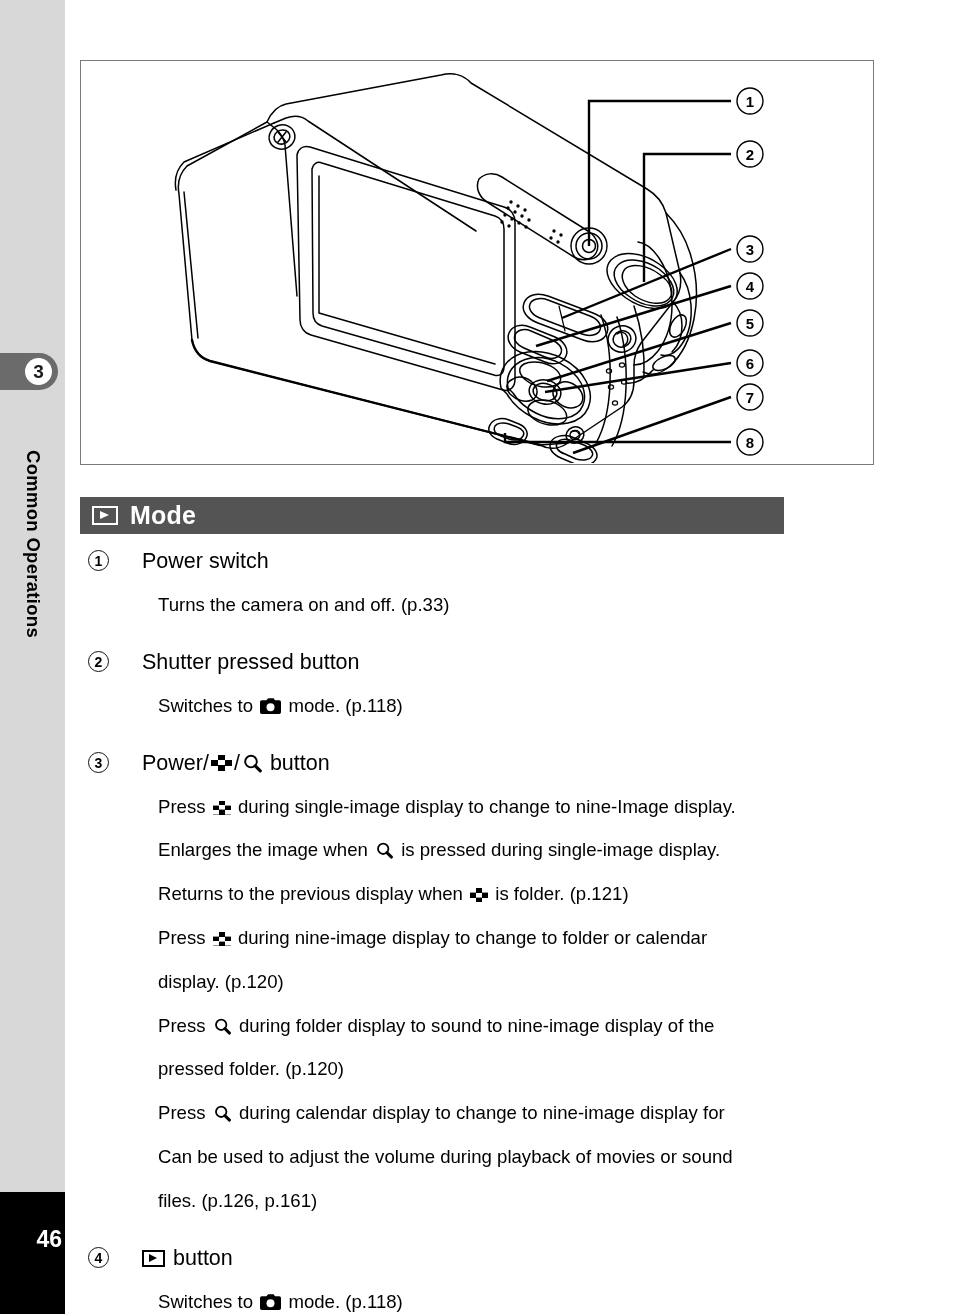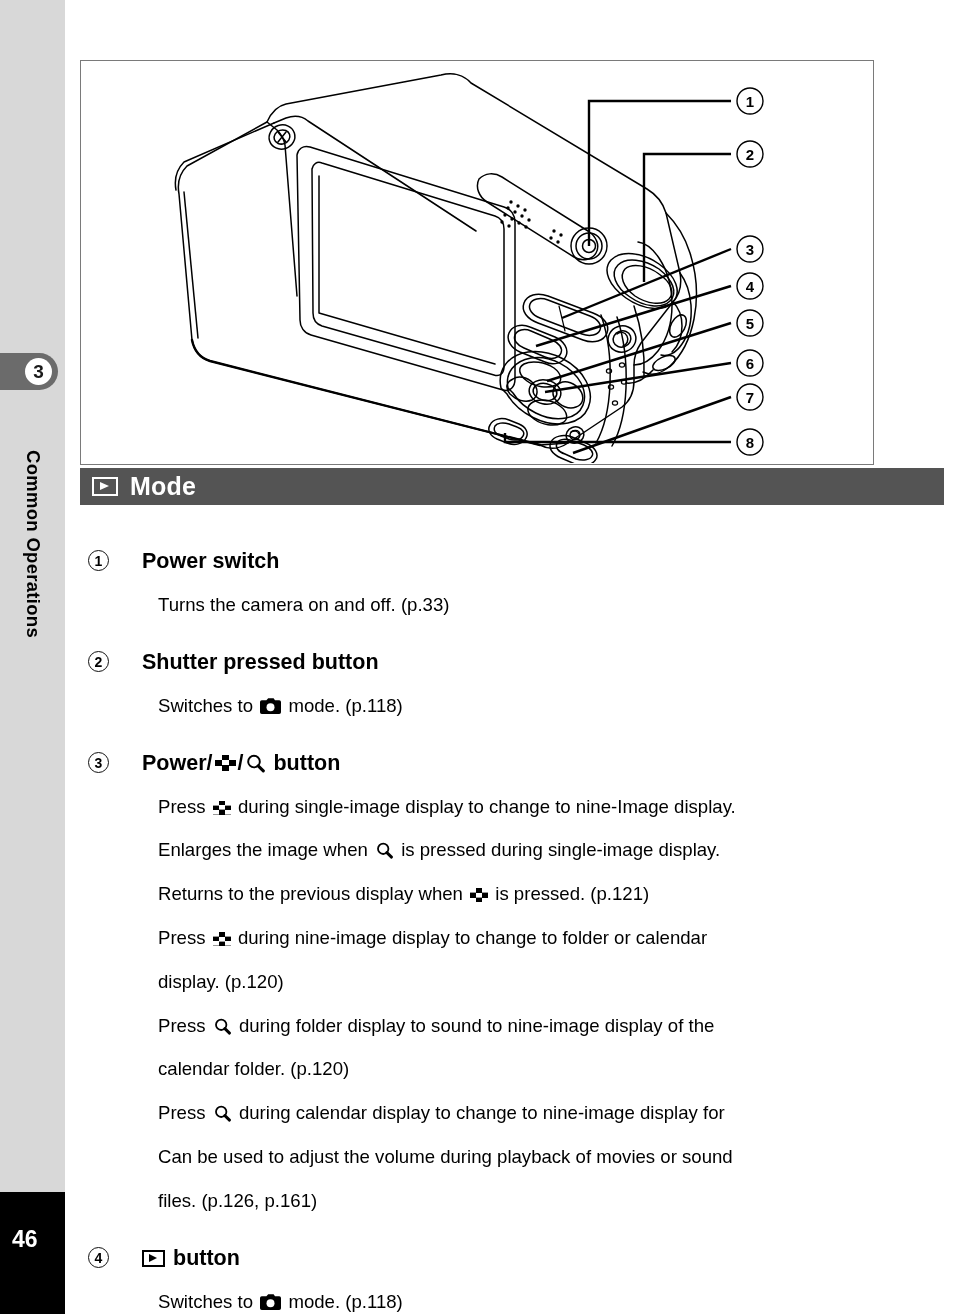--- a/index.html
+++ b/index.html
@@ -67,23 +67,24 @@
   .page-number-block {
     position: absolute;
     left: 0;
     top: 1192px;
     width: 65px;
     height: 122px;
     background: #000000;
   }
   .page-number {
     position: absolute;
-    left: 12px;
+    left: 4px;
     top: 34px;
     width: 58px;
+    text-align: right;
     color: #ffffff;
     font-size: 23px;
     font-weight: bold;
   }
 
   
   .figure-box {
     position: absolute;
     left: 80px;
     top: 60px;
@@ -92,22 +93,22 @@
     border: 1.5px solid #7a7a7a;
     box-sizing: border-box;
     background: #ffffff;
   }
   .figure-box svg { display: block; }
 
   
   .section-bar {
     position: absolute;
     left: 80px;
-    top: 468px;
-    width: 864px;
+    top: 497px;
+    width: 704px;
     height: 37px;
     background: #545454;
     display: flex;
     align-items: center;
     box-sizing: border-box;
     padding-left: 12px;
   }
   .section-bar .pb-icon {
     width: 26px;
     height: 19px;
@@ -155,21 +156,21 @@
     font-weight: bold;
     line-height: 20px;
     text-align: center;
     box-sizing: border-box;
   }
   .item-body {
     margin-left: 62px;
   }
   .item-title {
     font-size: 21.5px;
-    font-weight: bold;
+    font-weight: normal;
     line-height: 27px;
     margin: 0 0 2px 0;
     display: flex;
     align-items: center;
     flex-wrap: wrap;
   }
   .item-desc {
     font-size: 18.6px;
     line-height: 27.8px;
     margin: 0;
@@ -512,39 +513,39 @@
             <svg viewBox="0 0 17 17">
                 <circle cx="7.2" cy="6.8" r="5.2" fill="none" stroke="#000" stroke-width="1.8"></circle>
                 <path d="M10.9 10.6 L15.5 15.1" stroke="#000" stroke-width="2.9" stroke-linecap="round"></path>
               </svg>
           </span>
           <span>is pressed during single-image display.</span>
         </p>
         <p>
           <span>Returns to the previous display when</span>
           <span class="ico ico-grid"></span>
-          <span>is pressed. (p.121)</span>
+          <span>is folder. (p.121)</span>
         </p>
         <p>
           <span>Press</span>
           <span class="ico ico-grid"></span>
           <span>during nine-image display to change to folder or calendar</span>
         </p>
         <p>display. (p.120)</p>
         <p>
           <span>Press</span>
           <span class="ico ico-zoom">
             <svg viewBox="0 0 17 17">
                 <circle cx="7.2" cy="6.8" r="5.2" fill="none" stroke="#000" stroke-width="1.8"></circle>
                 <path d="M10.9 10.6 L15.5 15.1" stroke="#000" stroke-width="2.9" stroke-linecap="round"></path>
               </svg>
           </span>
           <span>during folder display to sound to nine-image display of the</span>
         </p>
-        <p>calendar folder. (p.120)</p>
+        <p>pressed folder. (p.120)</p>
         <p>
           <span>Press</span>
           <span class="ico ico-zoom">
             <svg viewBox="0 0 17 17">
                 <circle cx="7.2" cy="6.8" r="5.2" fill="none" stroke="#000" stroke-width="1.8"></circle>
                 <path d="M10.9 10.6 L15.5 15.1" stroke="#000" stroke-width="2.9" stroke-linecap="round"></path>
               </svg>
           </span>
           <span>during calendar display to change to nine-image display for</span>
         </p>

